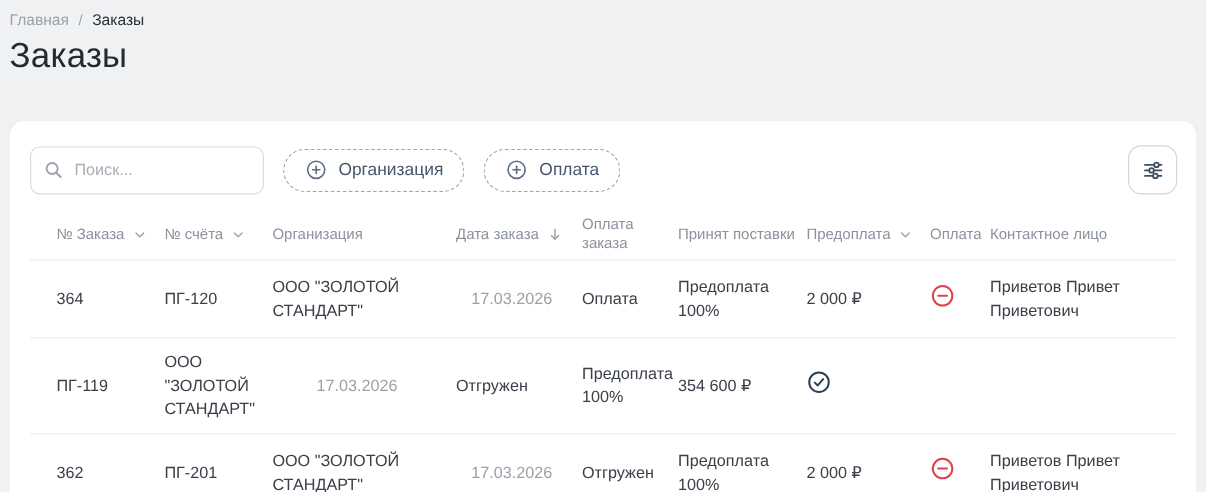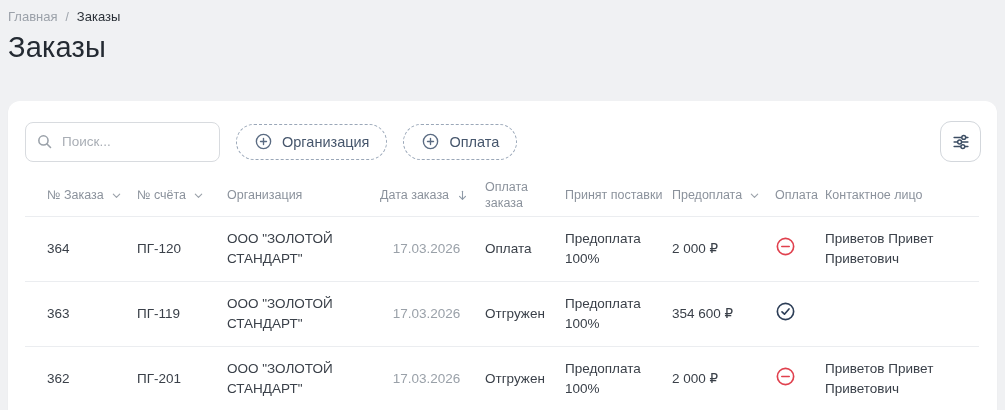--- a/index.html
+++ b/index.html
@@ -206,21 +206,20 @@
                 <svg viewBox="0 0 24 24" fill="none" stroke="currentColor" stroke-width="1.9" stroke-linecap="round">
                   <circle cx="12" cy="12" r="9.3"></circle>
                   <line x1="7.8" y1="12" x2="16.2" y2="12"></line>
                 </svg>
               </span>
     </div>
     <div class="td">Приветов Привет Приветович</div>
   </div>
 
   <div class="tr">
-    <div class="td">363</div>
     <div class="td">ПГ-119</div>
     <div class="td">ООО "ЗОЛОТОЙ СТАНДАРТ"</div>
     <div class="td date">17.03.2026</div>
     <div class="td">Отгружен</div>
     <div class="td">Предоплата 100%</div>
     <div class="td">354 600 ₽</div>
     <div class="td">
       <span class="pay dark">
                 <svg viewBox="0 0 24 24" fill="none" stroke="currentColor" stroke-width="1.9" stroke-linecap="round" stroke-linejoin="round">
                   <circle cx="12" cy="12" r="9.3"></circle>

